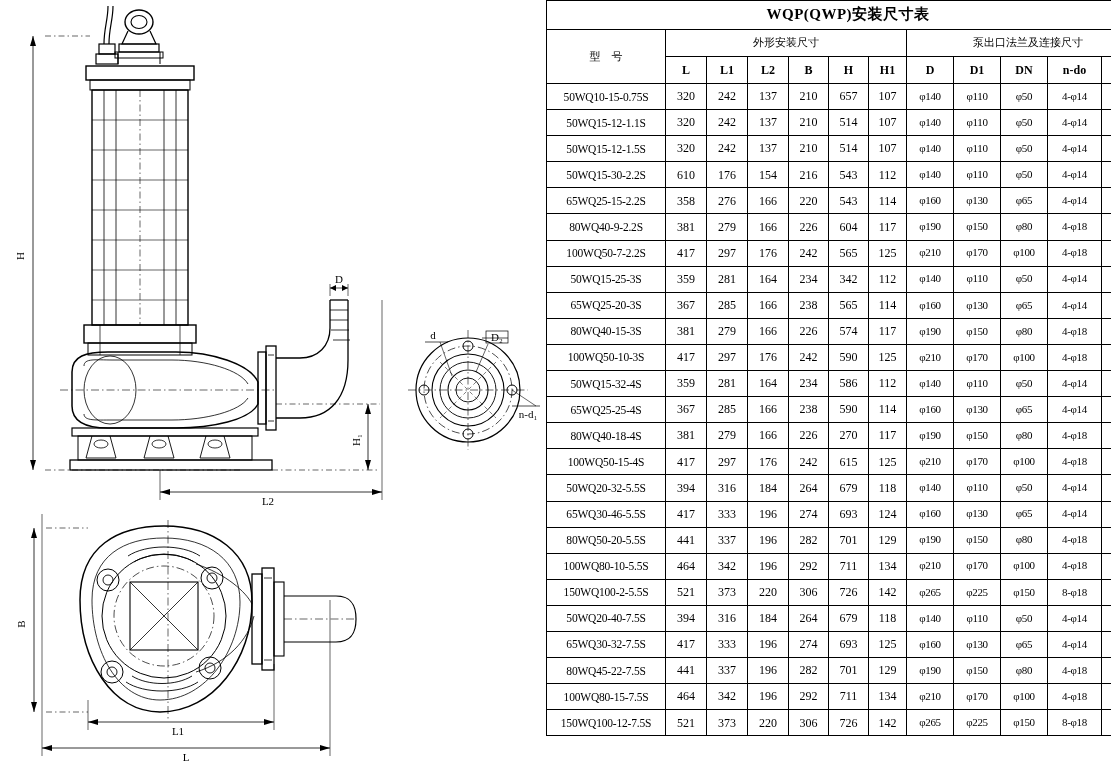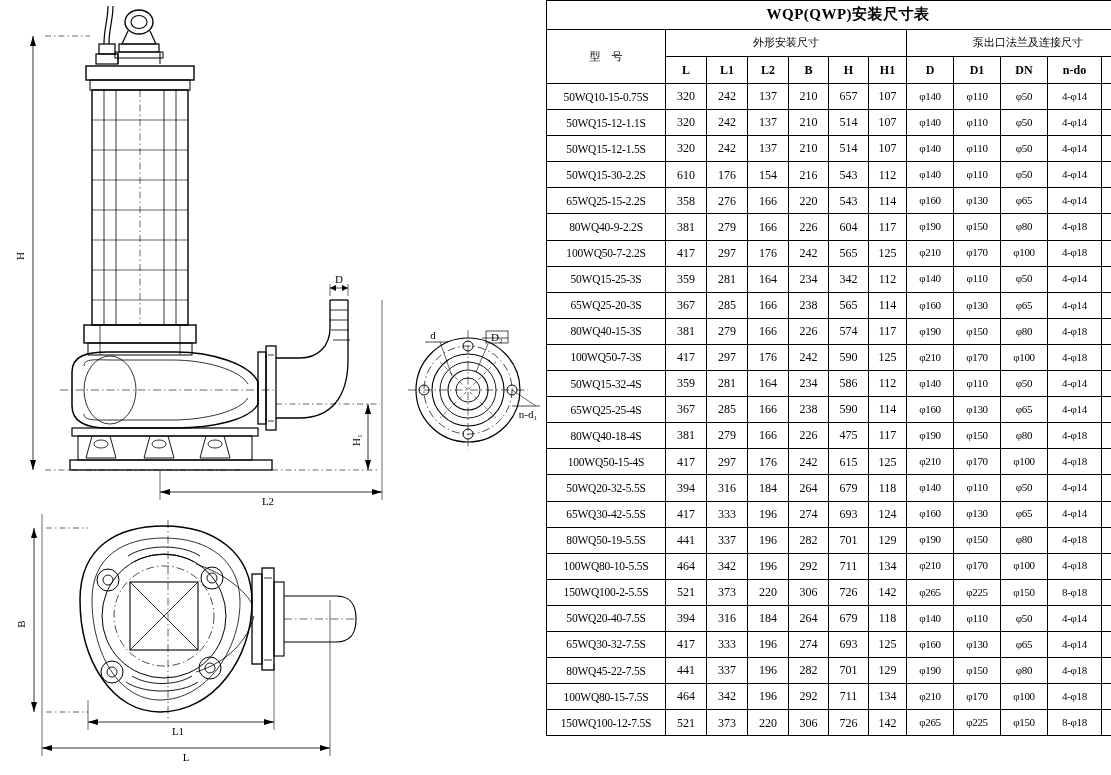--- a/index.html
+++ b/index.html
@@ -475,21 +475,21 @@
             <td class="num">226</td>
             <td class="num">574</td>
             <td class="num">117</td>
             <td class="phi">φ190</td>
             <td class="phi">φ150</td>
             <td class="phi">φ80</td>
             <td class="phi">4-φ18</td>
             <td class="phi">φ76</td>
           </tr>
           <tr>
-            <td class="model">100WQ50-7-3S</td>
+            <td class="model">100WQ50-10-3S</td>
             <td class="num">417</td>
             <td class="num">297</td>
             <td class="num">176</td>
             <td class="num">242</td>
             <td class="num">590</td>
             <td class="num">125</td>
             <td class="phi">φ210</td>
             <td class="phi">φ170</td>
             <td class="phi">φ100</td>
             <td class="phi">4-φ18</td>
@@ -522,21 +522,21 @@
             <td class="phi">φ65</td>
             <td class="phi">4-φ14</td>
             <td class="phi">φ65</td>
           </tr>
           <tr>
             <td class="model">80WQ40-18-4S</td>
             <td class="num">381</td>
             <td class="num">279</td>
             <td class="num">166</td>
             <td class="num">226</td>
-            <td class="num">475</td>
+            <td class="num">270</td>
             <td class="num">117</td>
             <td class="phi">φ190</td>
             <td class="phi">φ150</td>
             <td class="phi">φ80</td>
             <td class="phi">4-φ18</td>
             <td class="phi">φ76</td>
           </tr>
           <tr>
             <td class="model">100WQ50-15-4S</td>
             <td class="num">417</td>
@@ -559,35 +559,35 @@
             <td class="num">264</td>
             <td class="num">679</td>
             <td class="num">118</td>
             <td class="phi">φ140</td>
             <td class="phi">φ110</td>
             <td class="phi">φ50</td>
             <td class="phi">4-φ14</td>
             <td class="phi">φ50</td>
           </tr>
           <tr>
-            <td class="model">65WQ30-42-5.5S</td>
+            <td class="model">65WQ30-46-5.5S</td>
             <td class="num">417</td>
             <td class="num">333</td>
             <td class="num">196</td>
             <td class="num">274</td>
             <td class="num">693</td>
             <td class="num">124</td>
             <td class="phi">φ160</td>
             <td class="phi">φ130</td>
             <td class="phi">φ65</td>
             <td class="phi">4-φ14</td>
             <td class="phi">φ65</td>
           </tr>
           <tr>
-            <td class="model">80WQ50-19-5.5S</td>
+            <td class="model">80WQ50-20-5.5S</td>
             <td class="num">441</td>
             <td class="num">337</td>
             <td class="num">196</td>
             <td class="num">282</td>
             <td class="num">701</td>
             <td class="num">129</td>
             <td class="phi">φ190</td>
             <td class="phi">φ150</td>
             <td class="phi">φ80</td>
             <td class="phi">4-φ18</td>

